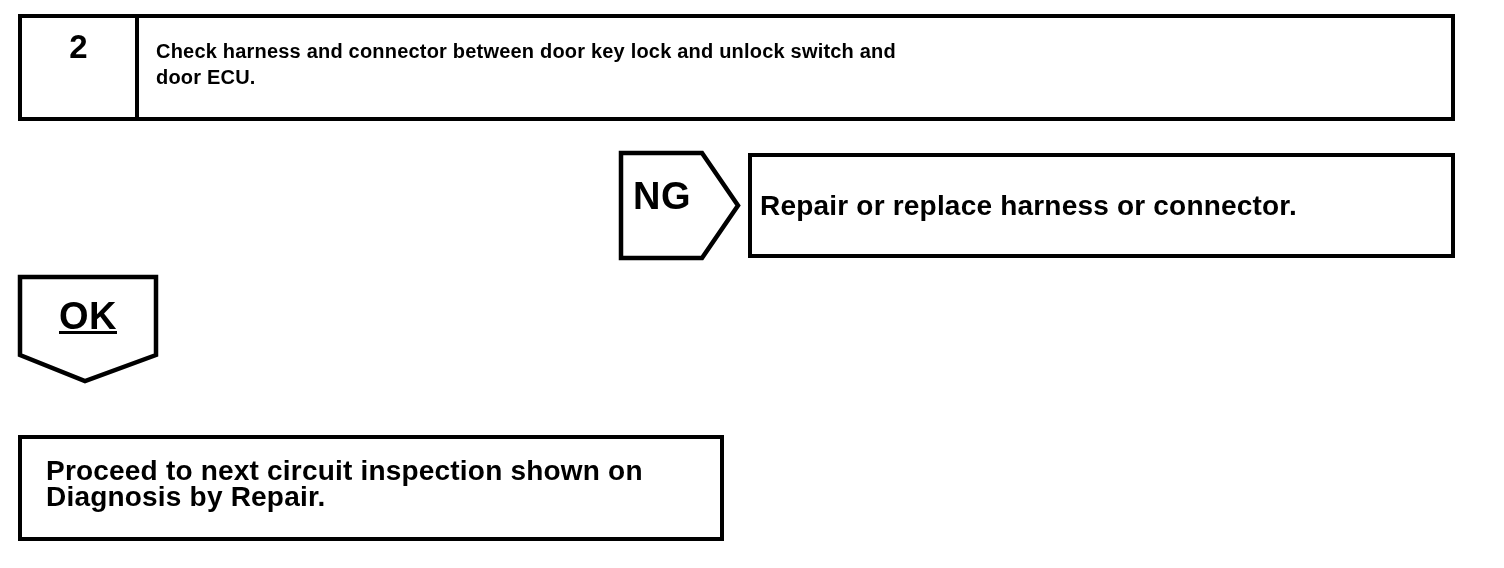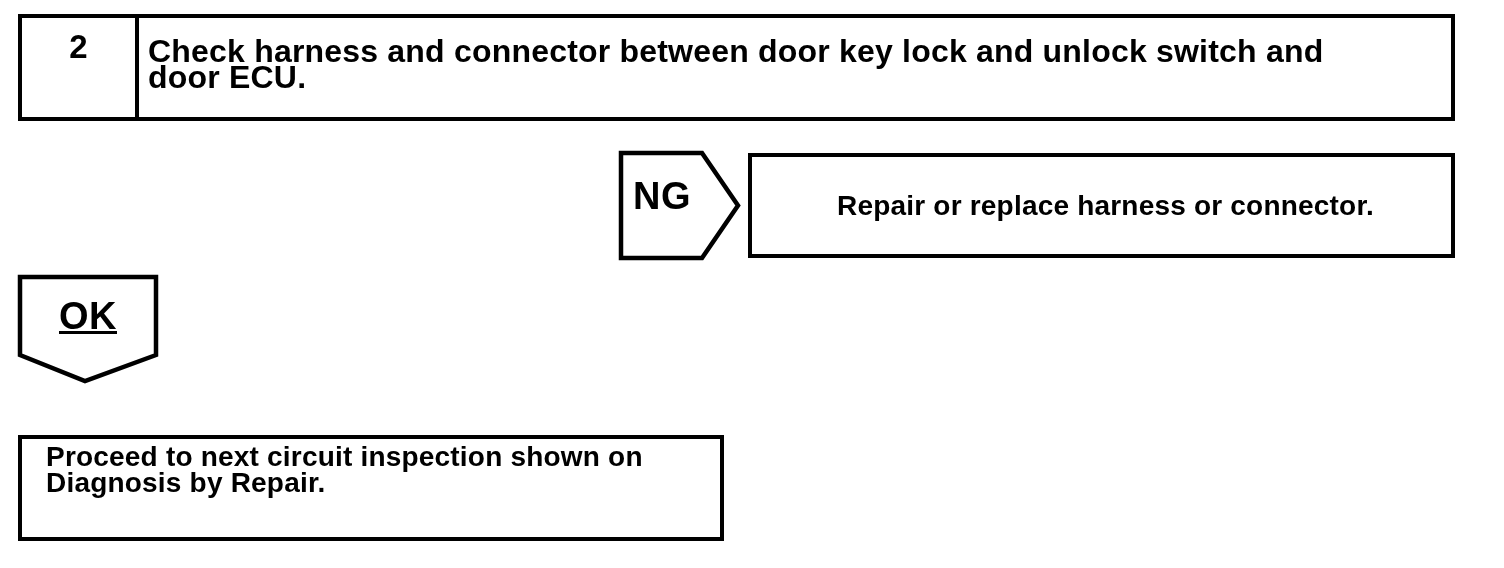--- a/index.html
+++ b/index.html
@@ -33,45 +33,44 @@
     width: 117px;
     border-right: 4px solid #000000;
     box-sizing: border-box;
     text-align: center;
     padding-top: 12px;
     font-size: 33px;
     line-height: 33px;
   }
   .step-text-cell {
     flex: 1;
-    padding: 20px 12px 0 9px;
-    font-size: 32px;
+    padding: 20px 12px 0 17px;
+    font-size: 20px;
     line-height: 26px;
     letter-spacing: 0.2px;
     white-space: nowrap;
   }
 
   
   #ng-box {
     left: 748px; top: 153px;
     width: 707px; height: 105px;
     display: flex;
     align-items: center;
     padding-left: 8px;
     font-size: 28px;
     letter-spacing: 0.2px;
     white-space: nowrap;
-    justify-content: center;
   }
 
   
   #result-box {
     left: 18px; top: 435px;
     width: 706px; height: 106px;
-    padding: 5px 8px 0 24px;
+    padding: 19px 8px 0 24px;
     font-size: 28px;
     line-height: 26px;
     letter-spacing: 0.2px;
     white-space: nowrap;
   }
 
   
   .arrow-svg { position: absolute; }
   .arrow-label {
     position: absolute;

